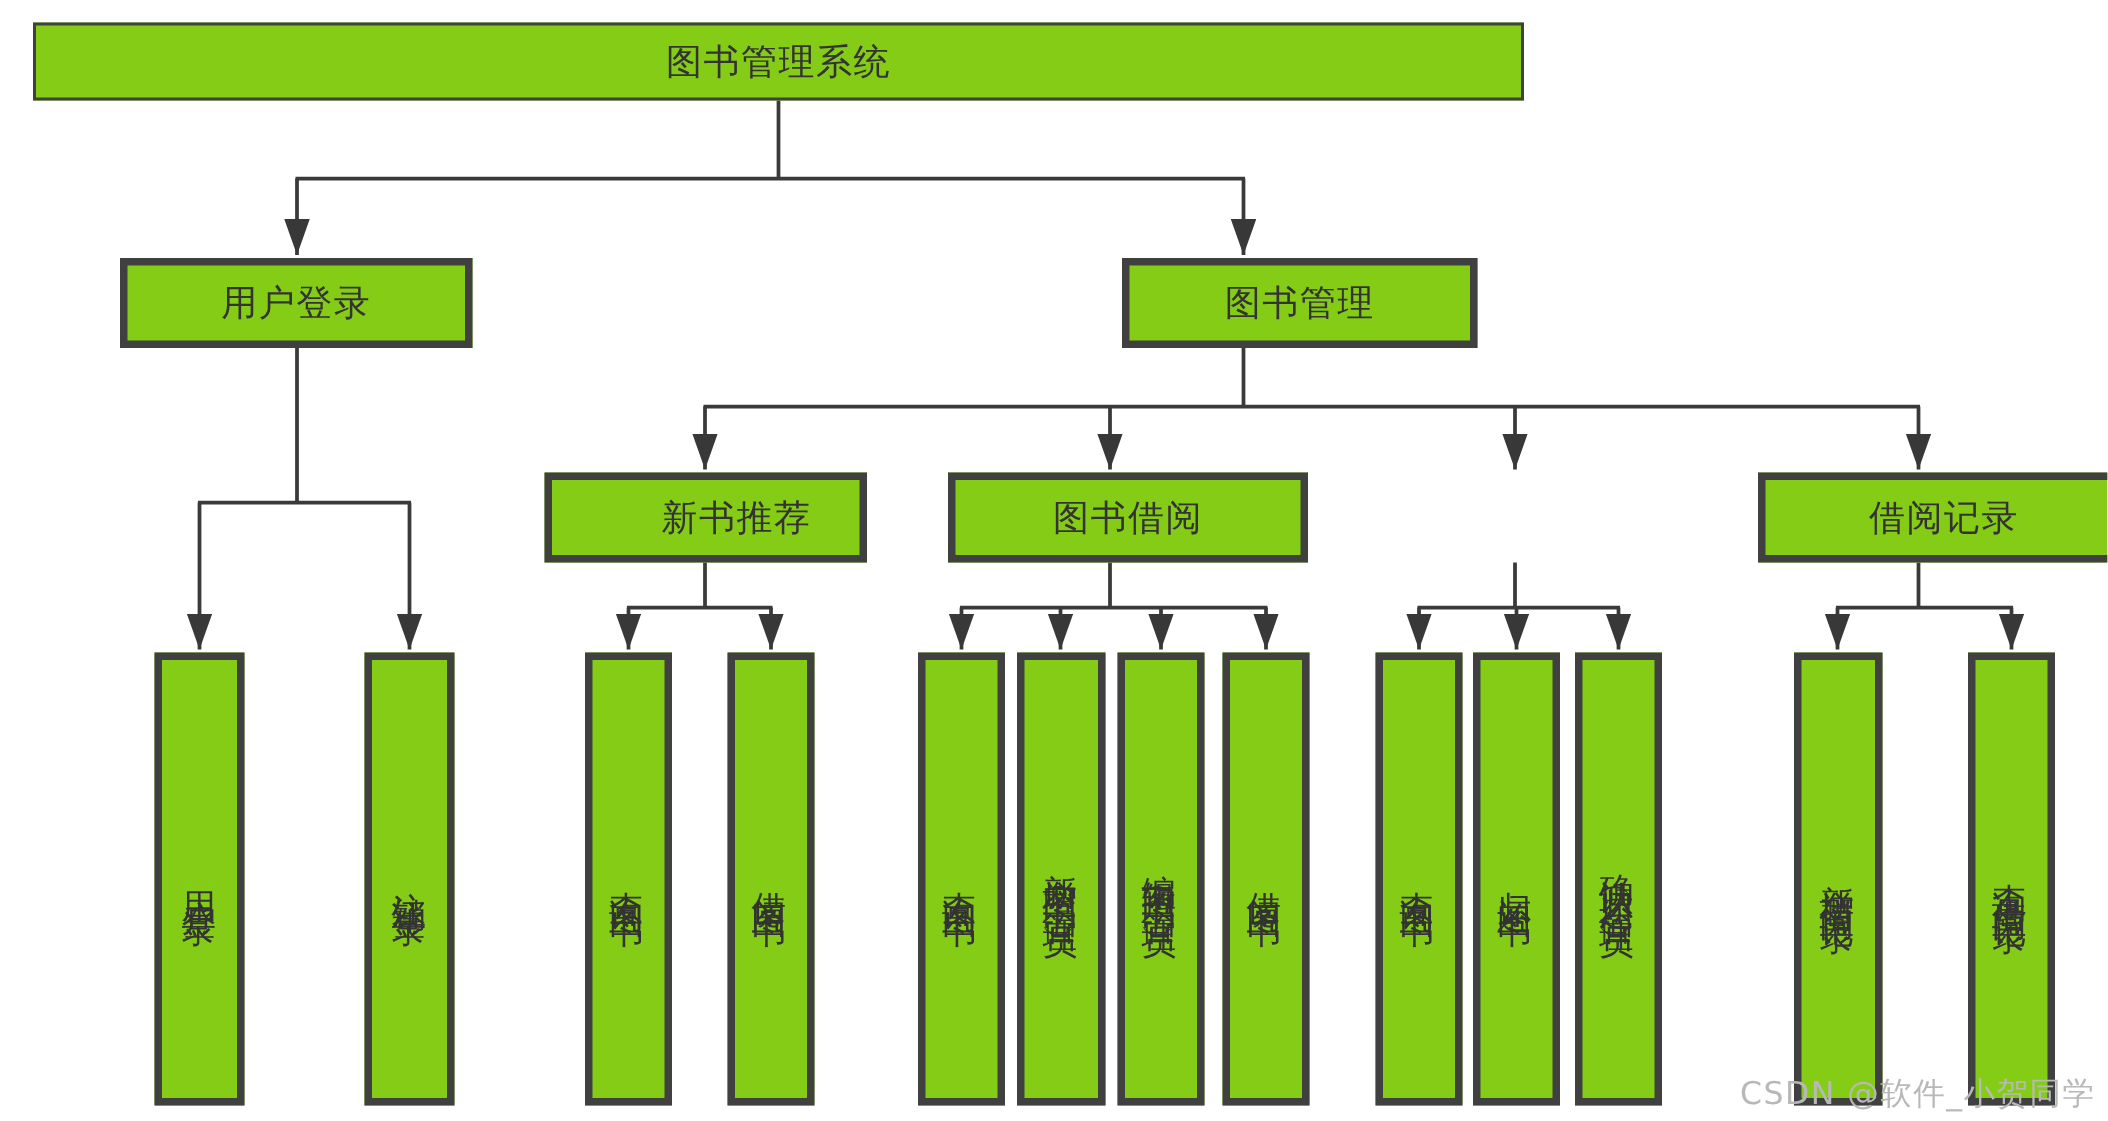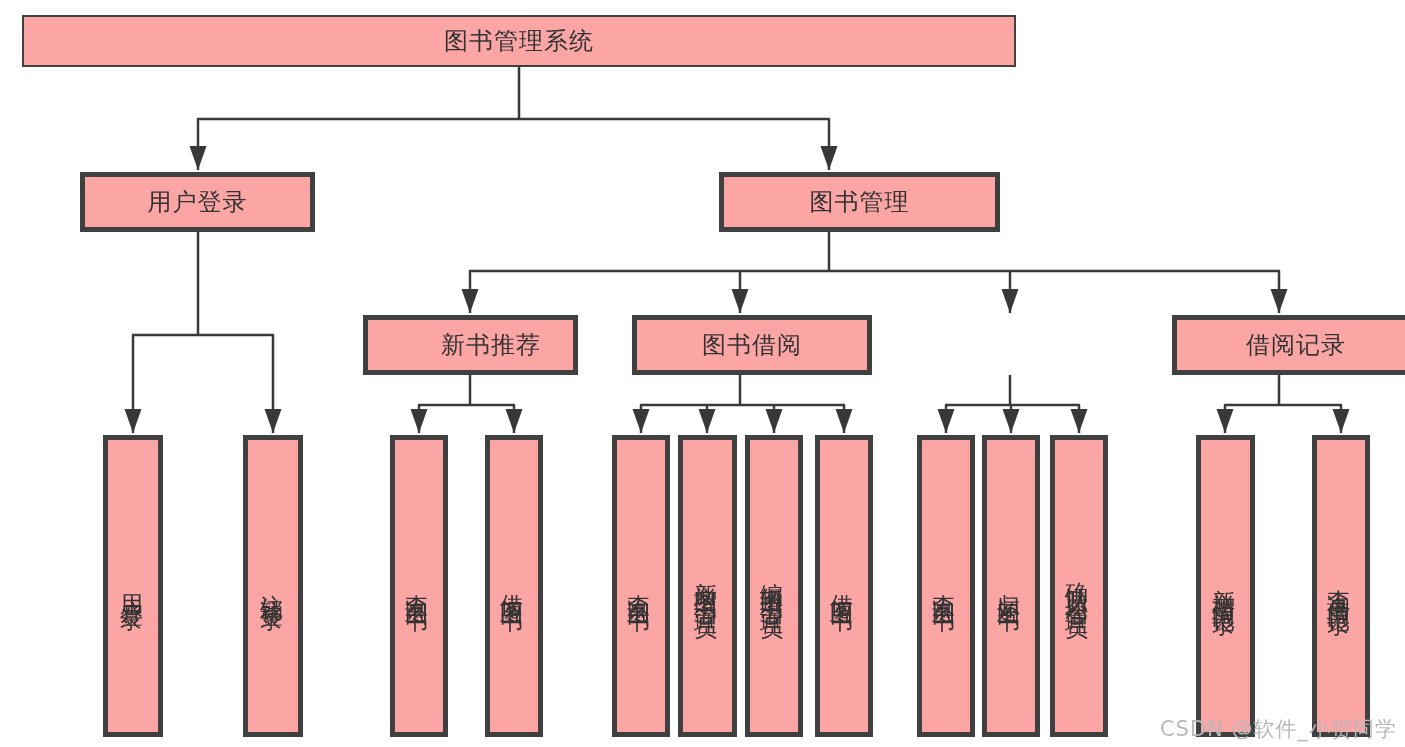--- a/index.html
+++ b/index.html
@@ -13,21 +13,21 @@
     overflow: hidden;
   }
   .connectors {
     position: absolute;
     left: 0; top: 0;
     width: 1405px; height: 747px;
   }
   .box {
     position: absolute;
     box-sizing: border-box;
-    background: #fca5a5;
+    background: #84cc16;
     border: 5px solid #404040;
   }
   .node {
     display: flex;
     align-items: center;
     justify-content: center;
     font-size: 24px;
     letter-spacing: 1px;
     white-space: nowrap;
   }
@@ -89,21 +89,21 @@
     <path fill="none" stroke="#3a3a3a" stroke-width="2.5" marker-end="url(#arrow)" d="M946 405 V433"></path>
     <path fill="none" stroke="#3a3a3a" stroke-width="2.5" marker-end="url(#arrow)" d="M1011 405 V433"></path>
     <path fill="none" stroke="#3a3a3a" stroke-width="2.5" marker-end="url(#arrow)" d="M1079 405 V433"></path>
     <path fill="none" stroke="#3a3a3a" stroke-width="2.5" marker-end="url(#arrow)" d="M1225 405 V433"></path>
     <path fill="none" stroke="#3a3a3a" stroke-width="2.5" marker-end="url(#arrow)" d="M1341 405 V433"></path>
   </svg>
 
   <div class="box node root" style="left:22px; top:15px; width:994px; height:52px;">图书管理系统</div>
 
   <div class="box node" style="left:80px; top:172px; width:235px; height:60px;">用户登录</div>
-  <div class="box node" style="left:719px; top:172px; width:281px; height:60px;">图书管理</div>
+  <div class="box node" style="left:748px; top:172px; width:237px; height:60px;">图书管理</div>
 
   <div class="box node" style="left:363px; top:315px; width:215px; height:60px;padding-left:41px;">新书推荐</div>
   <div class="box node" style="left:632px; top:315px; width:240px; height:60px;">图书借阅</div>
   <div class="box node" style="left:1172px; top:315px; width:248px; height:60px;">借阅记录</div>
 
   <div class="box leaf" style="left:103px; top:435px; width:60px; height:302px;">用户登录</div>
   <div class="box leaf" style="left:243px; top:435px; width:60px; height:302px;">注销登录</div>
 
   <div class="box leaf" style="left:390px; top:435px; width:58px; height:302px;">查询图书</div>
   <div class="box leaf" style="left:485px; top:435px; width:58px; height:302px;">借阅图书</div>

